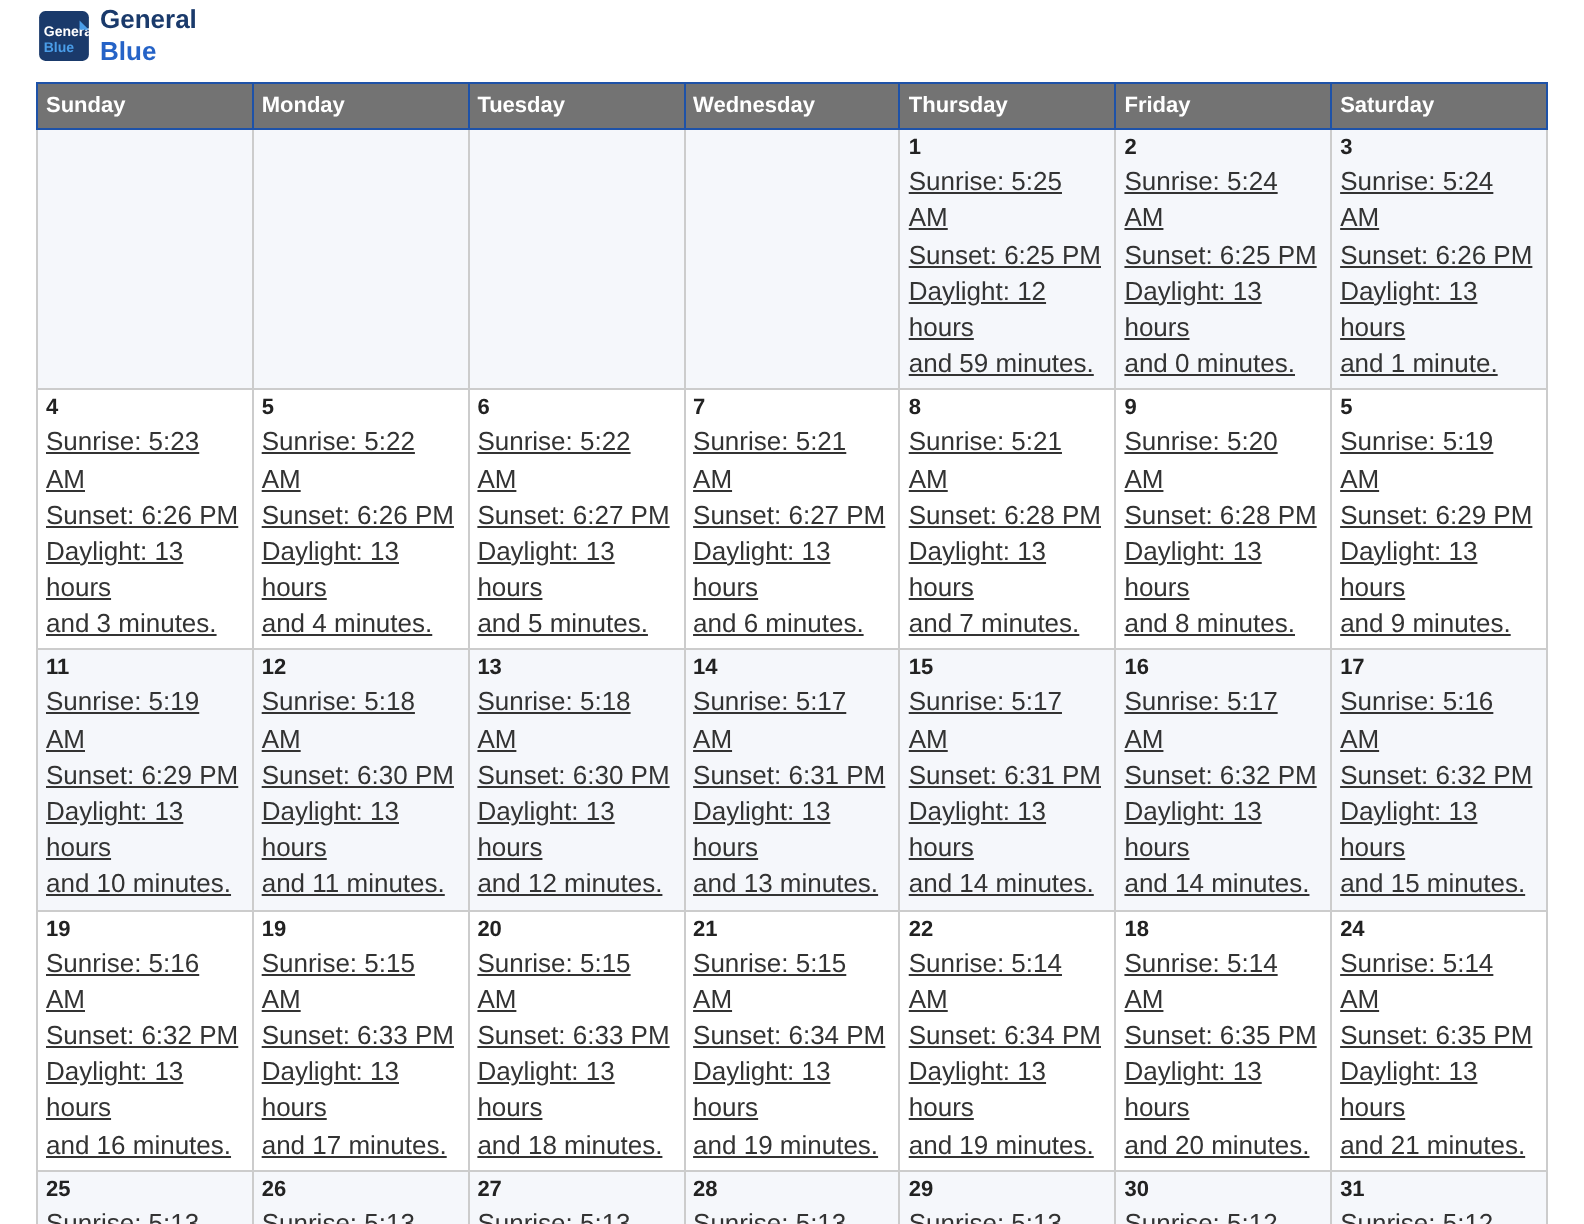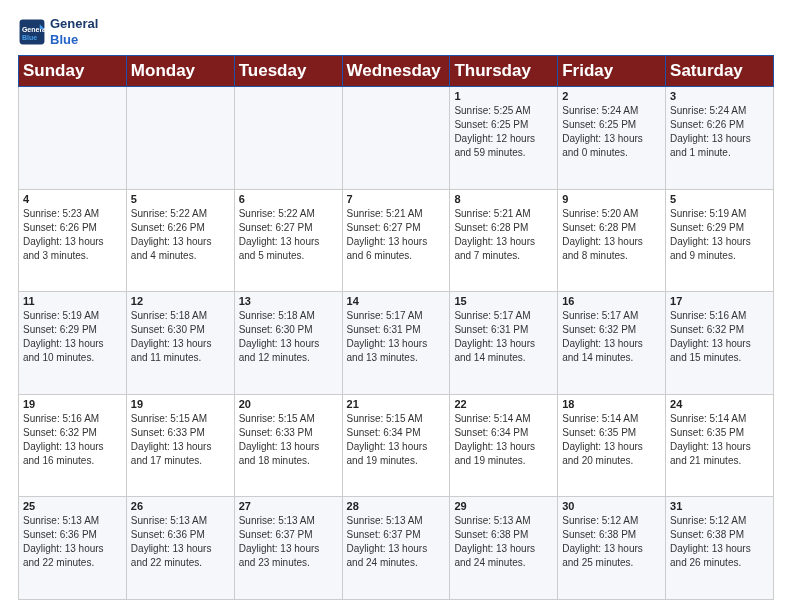--- a/index.html
+++ b/index.html
@@ -6,21 +6,21 @@
     body {
       width: 792px;
       height: 612px;
       font-family: Arial, sans-serif;
       background: #fff;
       overflow: hidden;
     }
     .page {
       width: 792px;
       height: 612px;
-      padding: 16px 18px 12px 18px;
+      padding: 2px 18px 12px 18px;
       display: flex;
       flex-direction: column;
     }
     .header {
       display: flex;
       align-items: flex-start;
       justify-content: space-between;
       margin-bottom: 8px;
     }
     .logo {
@@ -45,23 +45,23 @@
       font-size: 13px;
       color: #444;
     }
     table {
       width: 100%;
       border-collapse: collapse;
       flex: 1;
       table-layout: fixed;
     }
     thead th {
-      background-color: #7f1d1d;
+      background-color: #737373;
       color: #fff;
-      font-size: 17px;
+      font-size: 11px;
       font-weight: bold;
       padding: 5px 4px;
       text-align: left;
       border: 1px solid #1e52a8;
     }
     tbody td {
       border: 1px solid #ccc;
       vertical-align: top;
       padding: 3px 4px;
       font-size: 9px;
@@ -76,23 +76,24 @@
       background: #fff;
     }
     .day-num {
       font-size: 11px;
       font-weight: bold;
       color: #222;
       display: block;
       margin-bottom: 2px;
     }
     .day-info {
-      font-size: 10px;
+      font-size: 13px;
       color: #333;
       line-height: 1.4;
+      text-decoration: underline;
     }
     td.empty {
       background: #f9f9f9;
     }
   </style>
 </head>
 <body>
 
 <div class="page">
   <div class="header">

